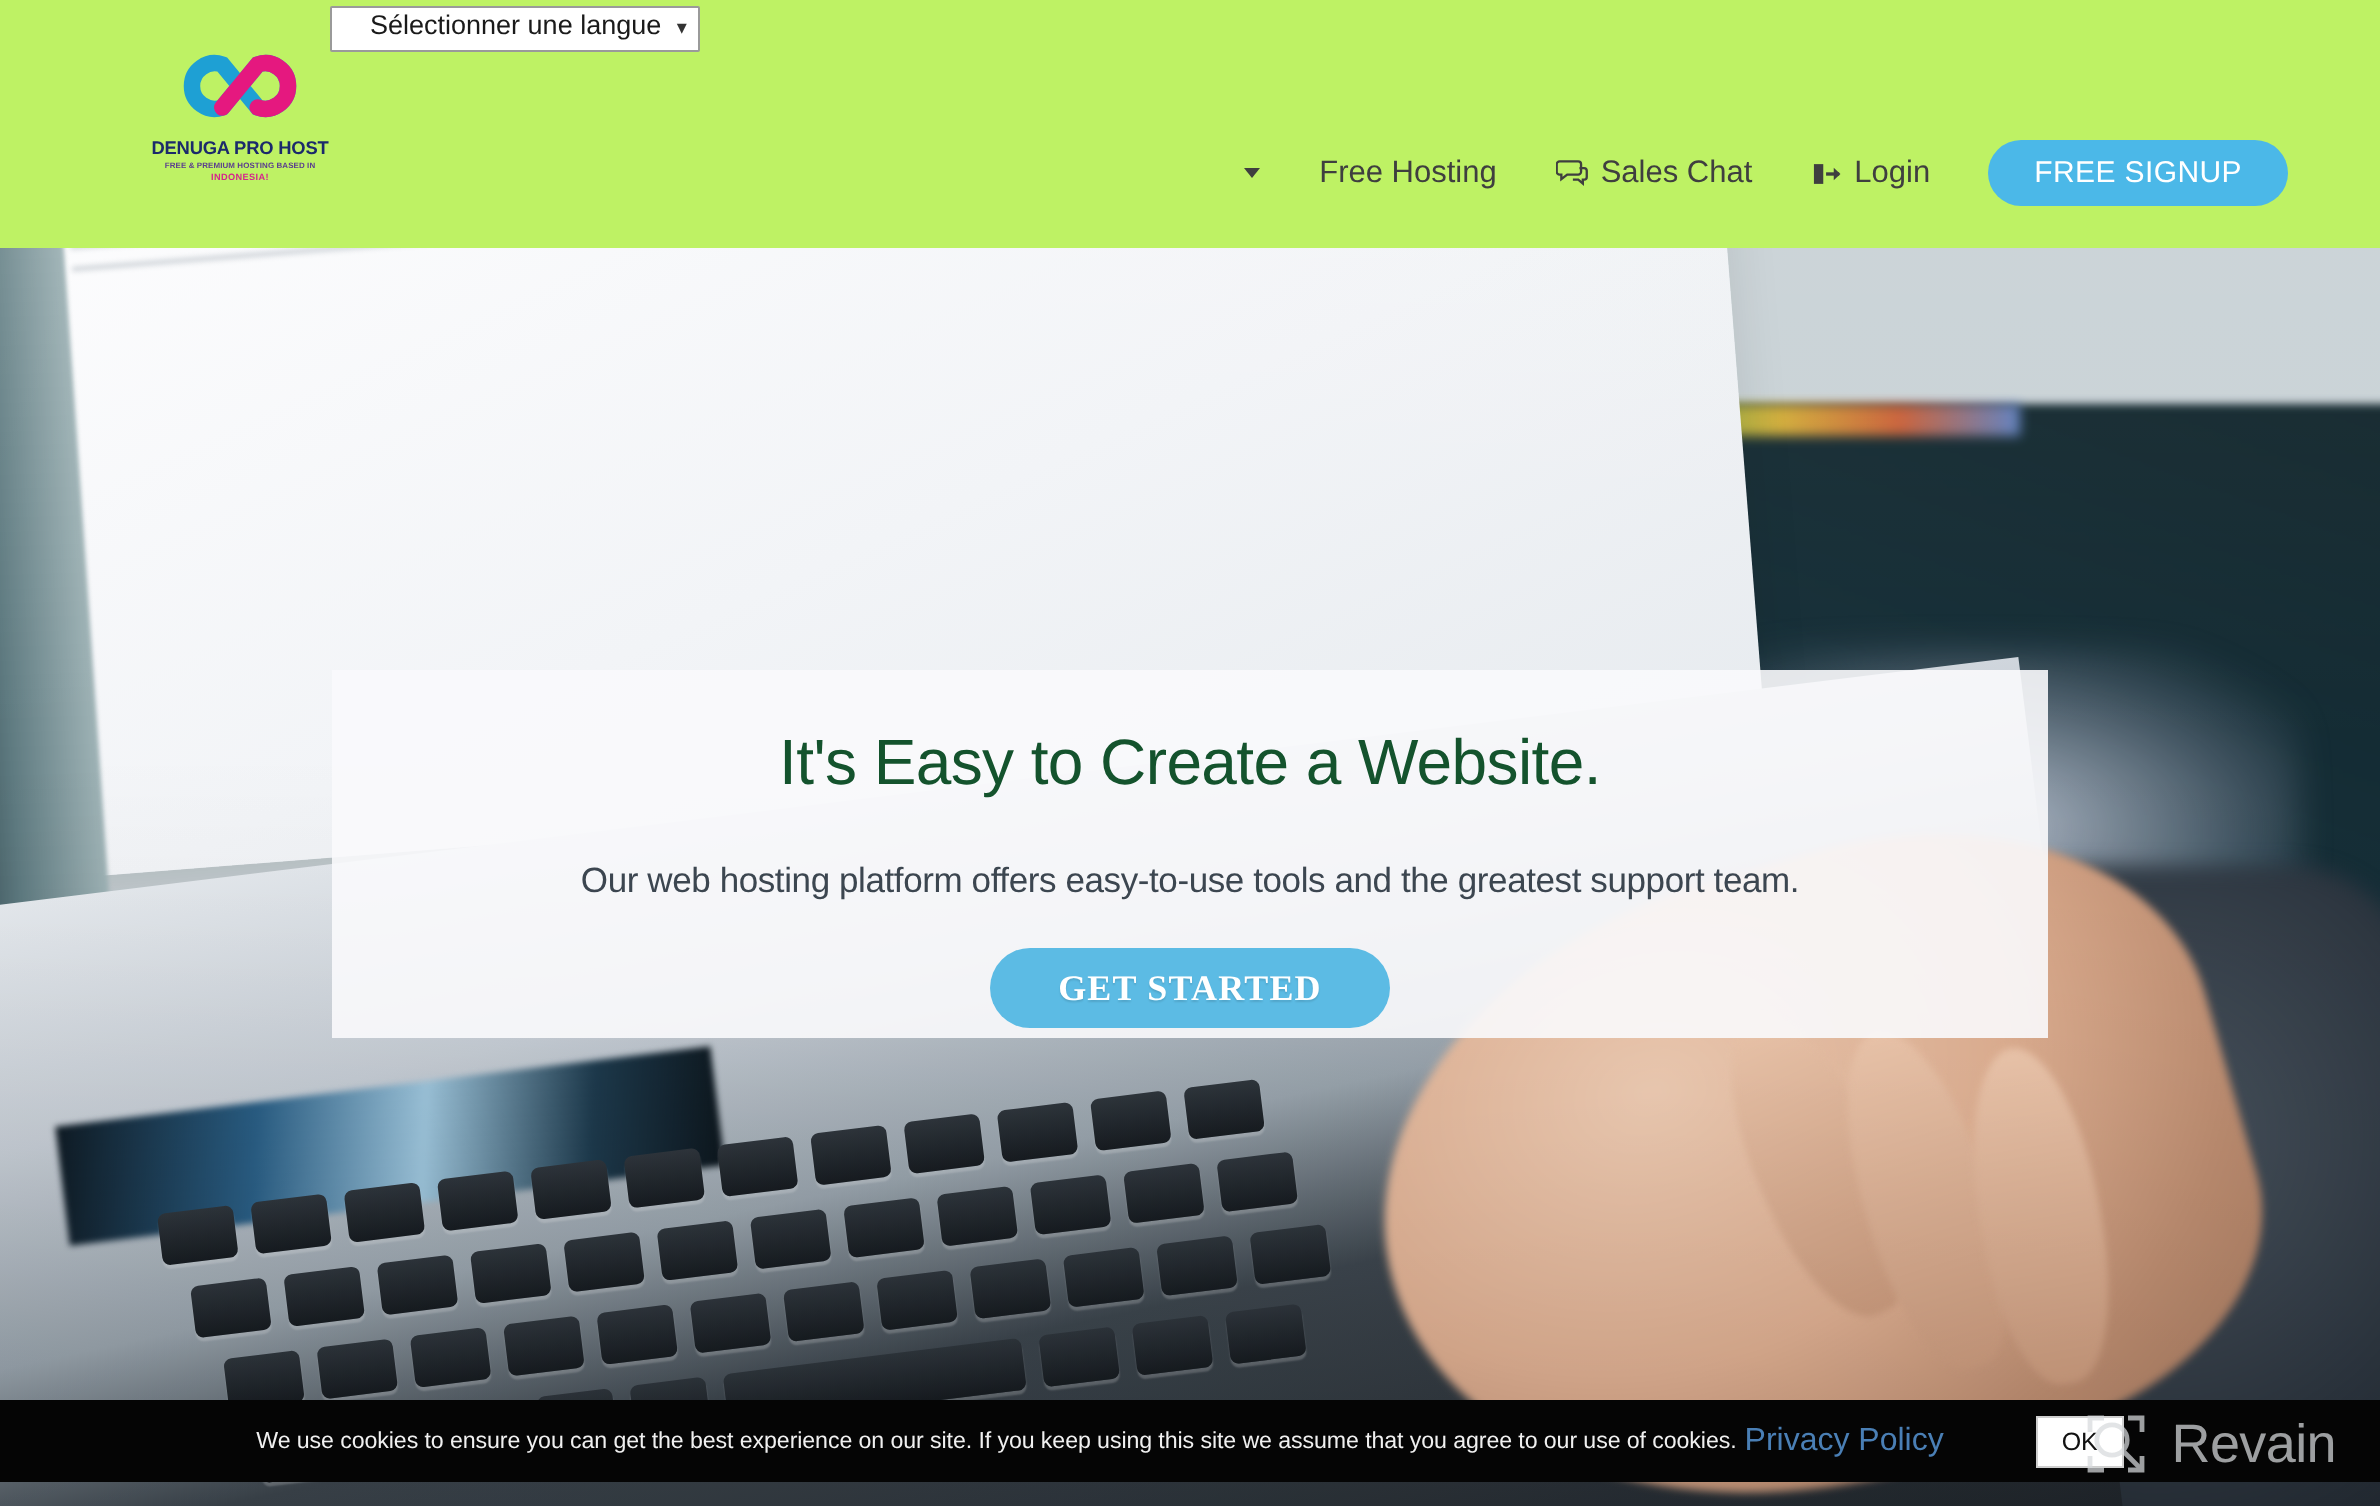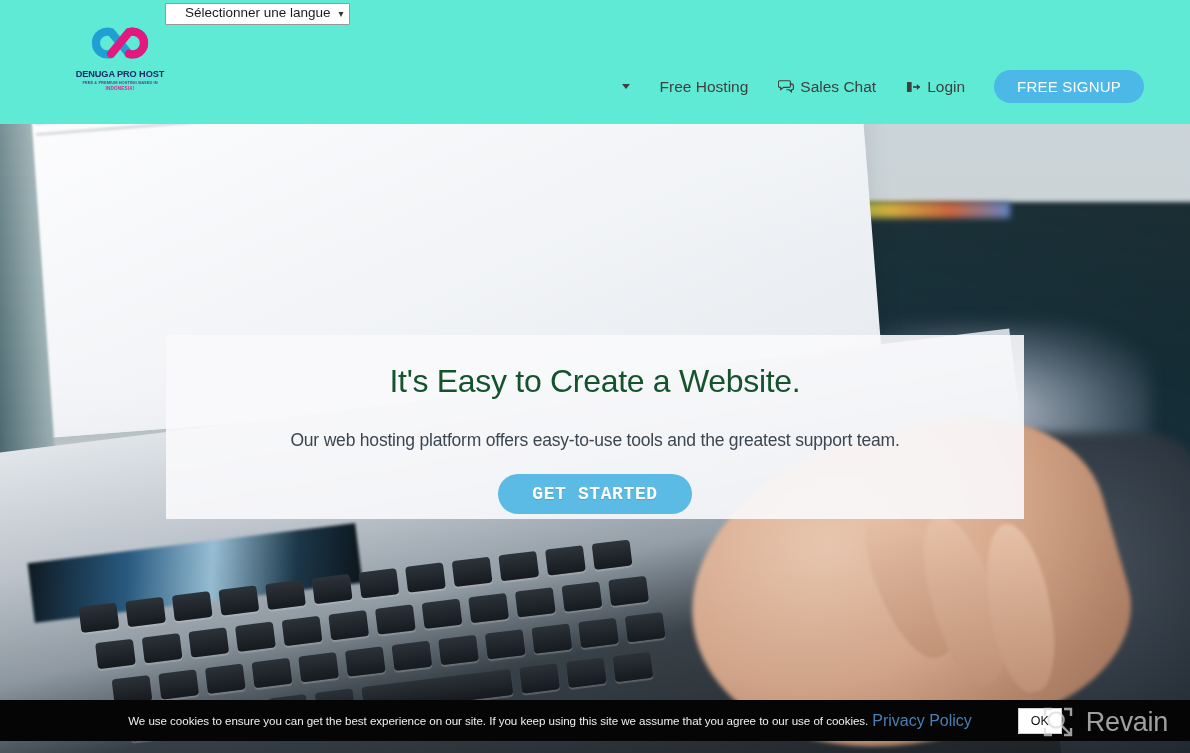--- a/index.html
+++ b/index.html
@@ -32,21 +32,21 @@
     margin-top:4px; font-size:10.5px; color:#444; letter-spacing:0.1px;
     white-space:nowrap; font-family:"Liberation Sans", sans-serif;
   }
   .gt-credit .gl { font-weight:bold; font-size:11px; letter-spacing:-0.1px;}
   .gt-credit .tr { font-weight:bold; color:#333; font-size:11px; }
   .g1{color:#4285F4}.g2{color:#EA4335}.g3{color:#FBBC05}.g4{color:#4285F4}.g5{color:#34A853}.g6{color:#EA4335}
 
   
   .header {
     position:absolute; left:0; top:0; width:1190px; height:124px;
-    background:#5eead4; z-index:20;
+    background:#bef264; z-index:20;
   }
   .logo-wrap {
     position:absolute; left:74px; top:20px; width:92px; text-align:center;
   }
   .logo-mark { width:76px; height:46px; margin:0 auto; display:block; }
   .logo-name {
     font-size:9.2px; font-weight:bold; color:#1b2a6b; letter-spacing:-0.1px;
     margin-top:3px; white-space:nowrap; font-family:"Liberation Sans", sans-serif;
   }
   .logo-sub1 {
@@ -181,21 +181,21 @@
   .hero-sub {
     font-size:17.5px; color:#3c4650; font-weight:400; margin-top:24px;
     letter-spacing:-0.2px; font-family:"Liberation Sans", sans-serif;
   }
   .hero-cta {
     display:inline-block; margin-top:23px;
     background:#5cbbe4; color:#ffffff;
     font-size:18px; font-weight:bold; letter-spacing:0.6px;
     padding:0 34px; height:40px; line-height:40px;
     border-radius:20px; border:none; cursor:pointer;
-    font-family:Liberation Mono, monospace;
+    font-family:Liberation Serif, serif;
     text-shadow:0 1px 1px rgba(0,0,0,0.12);
   }
 
   
   .cookiebar {
     position:absolute; left:0; bottom:12px; width:1190px; height:41px;
     background:#050505; z-index:40;
     display:flex; align-items:center; justify-content:center; gap:0;
   }
   .cookie-text {

